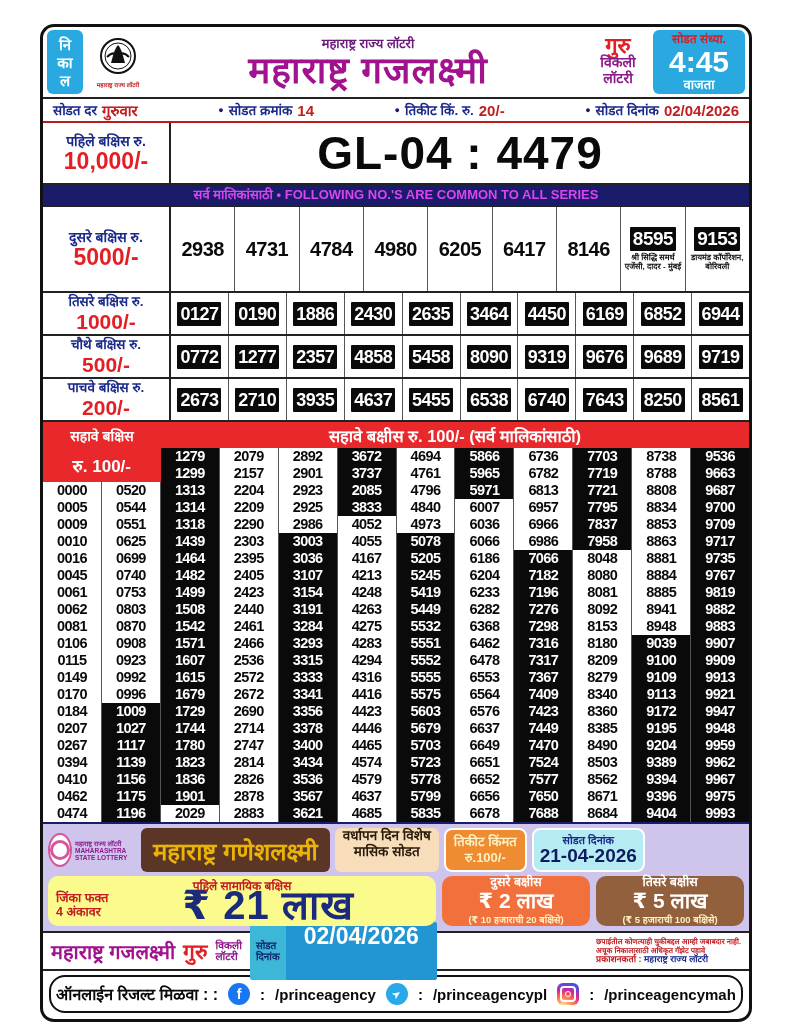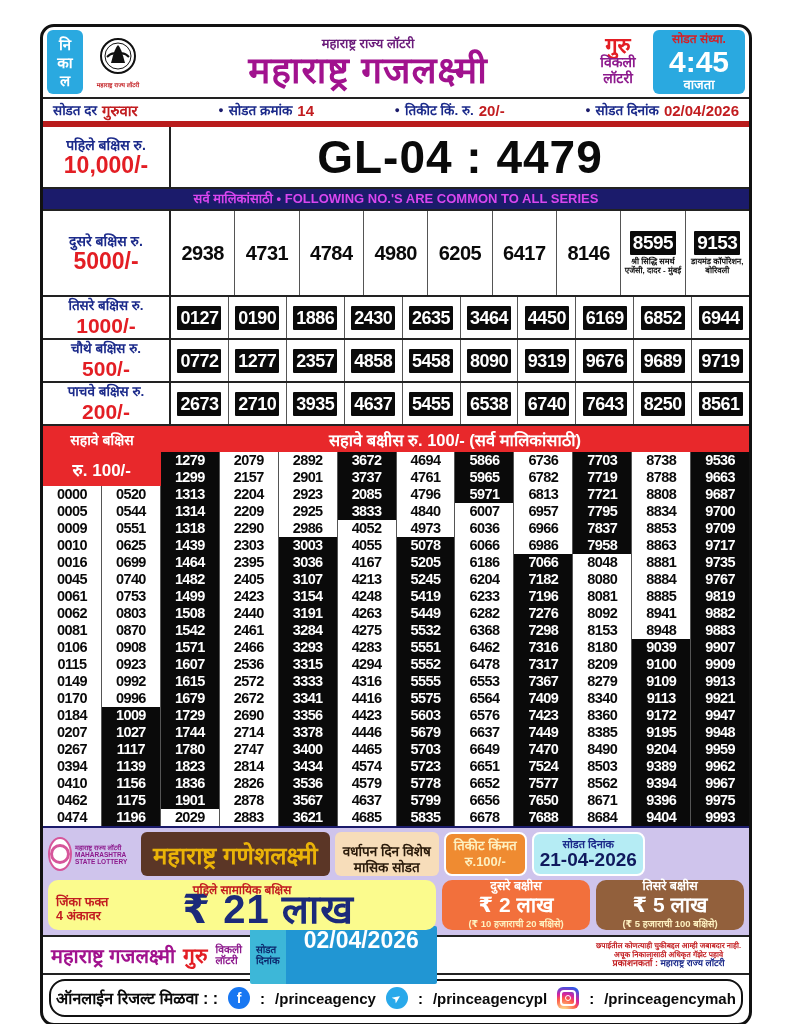--- a/index.html
+++ b/index.html
@@ -18,21 +18,21 @@
   .guru-block{width:70px;display:flex;flex-direction:column;align-items:center;justify-content:center;line-height:16px;}
   .guru{color:#e31e24;font-weight:800;font-size:22px;}
   .weekly{color:#8d1a8d;font-weight:bold;font-size:14px;}
   .timebox{background:#2aa9e0;border-radius:6px;width:92px;display:flex;flex-direction:column;
     align-items:center;justify-content:center;line-height:15px;}
   .timebox .t1{color:#d41f26;font-weight:bold;font-size:12px;}
   .timebox .t2{color:#fff;font-weight:800;font-size:30px;line-height:30px;}
   .timebox .t3{color:#fff;font-weight:bold;font-size:13px;}
   
   .info{display:flex;align-items:center;justify-content:space-between;padding:1px 10px;height:20px;
-    border-bottom:6px solid #b91c1c;font-weight:bold;font-size:13.5px;}
+    border-bottom:2px solid #b91c1c;font-weight:bold;font-size:13.5px;}
   .info .grp{display:flex;align-items:center;gap:5px;}
   .ib-label{color:#1b2a8a;}
   .ib-value{color:#c21d20;font-size:15px;}
   .bullet{color:#1b1b6b;font-size:9px;}
   
   .row{display:flex;border-bottom:2px solid #222;}
   .plabel{width:128px;min-width:128px;border-right:2px solid #222;display:flex;flex-direction:column;
     align-items:center;justify-content:center;box-sizing:border-box;}
   .plabel .l{color:#1b2a8a;font-weight:bold;font-size:14px;line-height:16px;}
   .plabel .a{color:#e31e24;font-weight:800;font-size:23px;line-height:24px;}
@@ -71,21 +71,21 @@
   .ad{background:#cfc4ec;padding:4px 5px 5px 5px;border-bottom:2px solid #222;}
   .adr1{display:flex;gap:5px;align-items:stretch;height:44px;}
   .adlogo{width:88px;display:flex;align-items:center;gap:3px;}
   .adlogo .circ{width:30px;height:30px;border-radius:50%;background:#fff;border:2px solid #d6569b;
     display:flex;align-items:center;justify-content:center;}
   .adlogo .circ .inner{width:14px;height:14px;border-radius:50%;border:3px solid #d6569b;}
   .adlogo .cap{font-size:6.5px;font-weight:bold;color:#8d1a8d;line-height:7px;}
   .adtitle{background:#5b3626;color:#eab308;font-weight:800;font-size:24px;border-radius:6px;
     display:flex;align-items:center;justify-content:center;padding:0 12px;}
   .adspecial{background:#f7ddba;border-radius:6px;display:flex;flex-direction:column;align-items:center;
-    justify-content:flex-end;color:#2a1a0a;font-weight:bold;font-size:13.5px;line-height:16px;padding:0 8px;}
+    justify-content:flex-start;color:#2a1a0a;font-weight:bold;font-size:13.5px;line-height:16px;padding:0 8px;}
   .adticket{background:#ef8b31;border:2px solid #fff;border-radius:8px;display:flex;flex-direction:column;
     align-items:center;justify-content:center;color:#fdf0c0;font-weight:800;font-size:13px;line-height:16px;padding:0 8px;}
   .addate{background:#b5ecf4;border:2px solid #fff;border-radius:8px;display:flex;flex-direction:column;
     align-items:center;justify-content:center;padding:0 6px;}
   .addate .dl{color:#1b2a8a;font-weight:bold;font-size:11px;line-height:12px;}
   .addate .dv{color:#101a5e;font-weight:800;font-size:19px;line-height:20px;}
   .adr2{display:flex;gap:6px;margin-top:4px;height:50px;}
   .ybox{flex:1;background:#fbfb8d;border-radius:10px;position:relative;display:flex;align-items:center;padding:0 8px;}
   .ybox .first{position:absolute;top:1px;left:0;right:0;text-align:center;color:#c21d20;font-weight:bold;font-size:12px;}
   .win{display:flex;flex-direction:column;color:#c21d20;font-weight:800;font-size:12.5px;line-height:14px;margin-top:8px;}
@@ -98,21 +98,21 @@
   .o2{background:#f2703c;}
   .o3{background:#92603c;}
   
   .foot{display:flex;align-items:center;height:36px;padding:0 8px;gap:8px;border-bottom:2px solid #222;}
   .foot .ft{color:#a1128e;font-weight:800;font-size:20px;}
   .foot .fg{color:#e31e24;font-weight:800;font-size:21px;}
   .foot .fw{color:#8d1a8d;font-weight:bold;font-size:10.5px;line-height:11px;}
   .foot .fdl{background:#3db7d8;color:#0d2a6e;font-weight:bold;font-size:10px;line-height:11px;
     padding:18px 6px;border-radius:2px 0 0 2px;}
   .foot .fdv{background:#2196d3;color:#fff;font-weight:800;font-size:23px;padding:1px 18px;border-radius:0 2px 2px 0;}
-  .disc{margin-left:auto;text-align:center;line-height:8.5px;}
+  .disc{margin-left:auto;text-align:left;line-height:8.5px;}
   .disc .d1{color:#c21d20;font-weight:bold;font-size:7.5px;}
   .disc .pub{font-size:9px;font-weight:bold;}
   .disc .pub .pl{color:#c21d20;}.disc .pub .pv{color:#1b2a8a;}
   
   .social{margin:4px 6px 6px 6px;border:2px solid #111;border-radius:16px;height:34px;
     display:flex;align-items:center;justify-content:center;gap:10px;font-weight:800;}
   .social .intro{font-size:16px;color:#0a0a0a;}
   .social .handle{font-size:15px;color:#0a0a0a;}
   .sicon{width:22px;height:22px;border-radius:50%;display:inline-flex;align-items:center;justify-content:center;
     color:#fff;font-weight:800;font-size:14px;}

